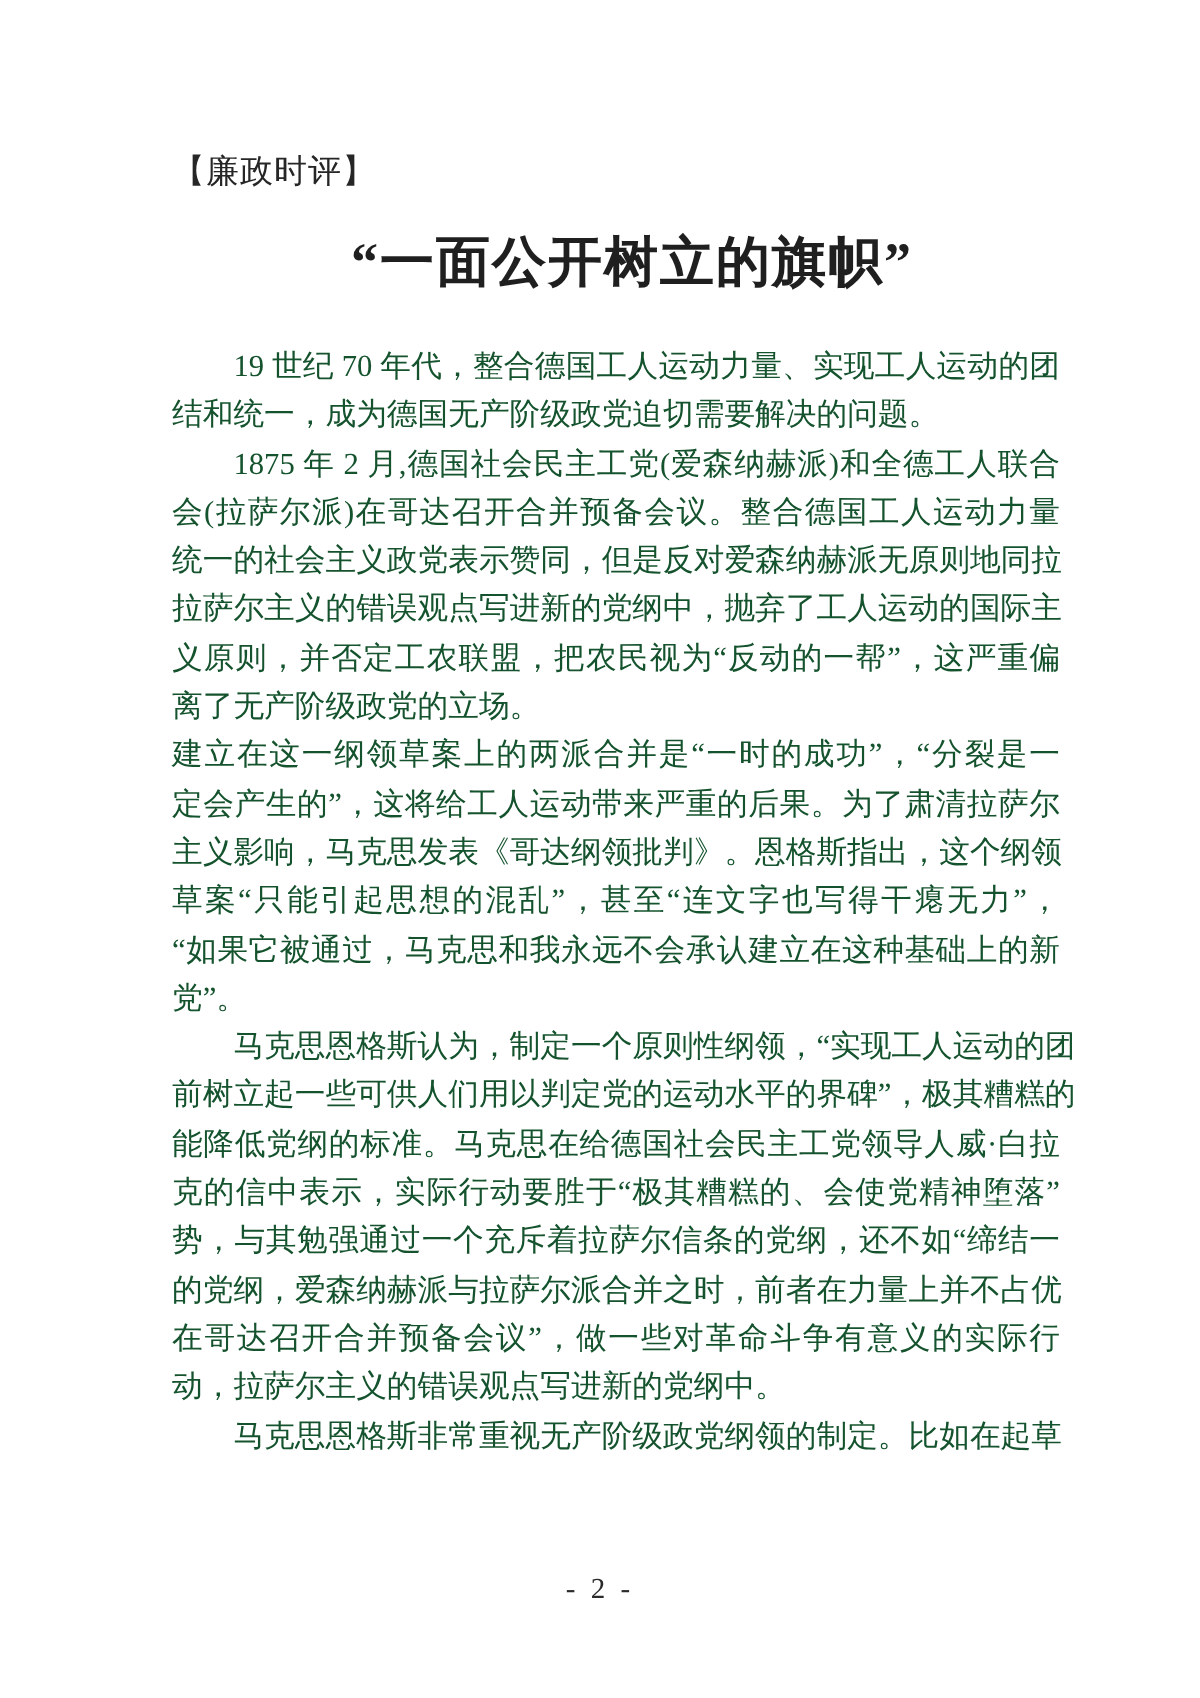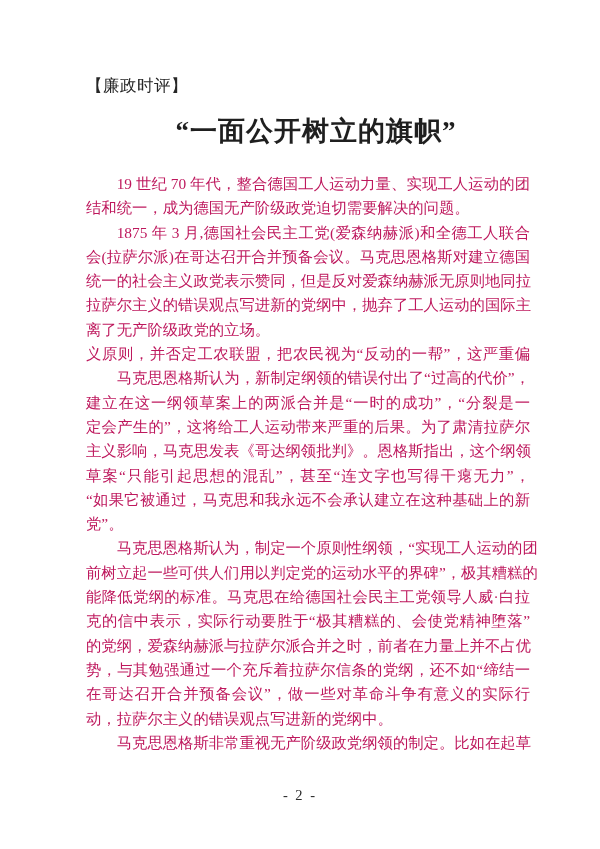--- a/index.html
+++ b/index.html
@@ -41,21 +41,21 @@
   .body-text {
     position: absolute;
     top: 172px;
     left: 86px;
     width: 444px;
   }
   .line {
     font-size: 15.35px;
     line-height: 24.3px;
     white-space: nowrap;
-    color: #be185d;
+    color: #14532d;
   }
   .line.fill {
     text-align: justify;
     text-align-last: justify;
   }
   .line.last {
     text-align: center;
     text-align-last: left;
   }
   .line.indent {
@@ -78,39 +78,38 @@
 
 <div class="page">
 
   <div class="column-header">【廉政时评】</div>
 
   <div class="doc-title">“一面公开树立的旗帜”</div>
 
   <div class="body-text">
       <div class="line indent fill">19 世纪 70 年代，整合德国工人运动力量、实现工人运动的团</div>
       <div class="line last">结和统一，成为德国无产阶级政党迫切需要解决的问题。</div>
-      <div class="line indent fill">1875 年 3 月,德国社会民主工党(爱森纳赫派)和全德工人联合</div>
-      <div class="line fill">会(拉萨尔派)在哥达召开合并预备会议。马克思恩格斯对建立德国</div>
+      <div class="line indent fill">1875 年 2 月,德国社会民主工党(爱森纳赫派)和全德工人联合</div>
+      <div class="line fill">会(拉萨尔派)在哥达召开合并预备会议。整合德国工人运动力量</div>
       <div class="line fill">统一的社会主义政党表示赞同，但是反对爱森纳赫派无原则地同拉</div>
       <div class="line fill">拉萨尔主义的错误观点写进新的党纲中，抛弃了工人运动的国际主</div>
+      <div class="line fill">义原则，并否定工农联盟，把农民视为“反动的一帮”，这严重偏</div>
       <div class="line last">离了无产阶级政党的立场。</div>
-      <div class="line fill">义原则，并否定工农联盟，把农民视为“反动的一帮”，这严重偏</div>
-      <div class="line indent fill">马克思恩格斯认为，新制定纲领的错误付出了“过高的代价”，</div>
       <div class="line fill">建立在这一纲领草案上的两派合并是“一时的成功”，“分裂是一</div>
       <div class="line fill">定会产生的”，这将给工人运动带来严重的后果。为了肃清拉萨尔</div>
       <div class="line fill">主义影响，马克思发表《哥达纲领批判》。恩格斯指出，这个纲领</div>
       <div class="line fill">草案“只能引起思想的混乱”，甚至“连文字也写得干瘪无力”，</div>
       <div class="line fill">“如果它被通过，马克思和我永远不会承认建立在这种基础上的新</div>
       <div class="line last">党”。</div>
       <div class="line indent fill">马克思恩格斯认为，制定一个原则性纲领，“实现工人运动的团</div>
       <div class="line fill">前树立起一些可供人们用以判定党的运动水平的界碑”，极其糟糕的</div>
       <div class="line fill">能降低党纲的标准。马克思在给德国社会民主工党领导人威·白拉</div>
       <div class="line fill">克的信中表示，实际行动要胜于“极其糟糕的、会使党精神堕落”</div>
+      <div class="line fill">势，与其勉强通过一个充斥着拉萨尔信条的党纲，还不如“缔结一</div>
       <div class="line fill">的党纲，爱森纳赫派与拉萨尔派合并之时，前者在力量上并不占优</div>
-      <div class="line fill">势，与其勉强通过一个充斥着拉萨尔信条的党纲，还不如“缔结一</div>
       <div class="line fill">在哥达召开合并预备会议”，做一些对革命斗争有意义的实际行</div>
       <div class="line last">动，拉萨尔主义的错误观点写进新的党纲中。</div>
       <div class="line indent last">马克思恩格斯非常重视无产阶级政党纲领的制定。比如在起草</div>
     </div>
 
   <div class="page-number">- 2 -</div>
 
 </div>
 
 </body></html>

